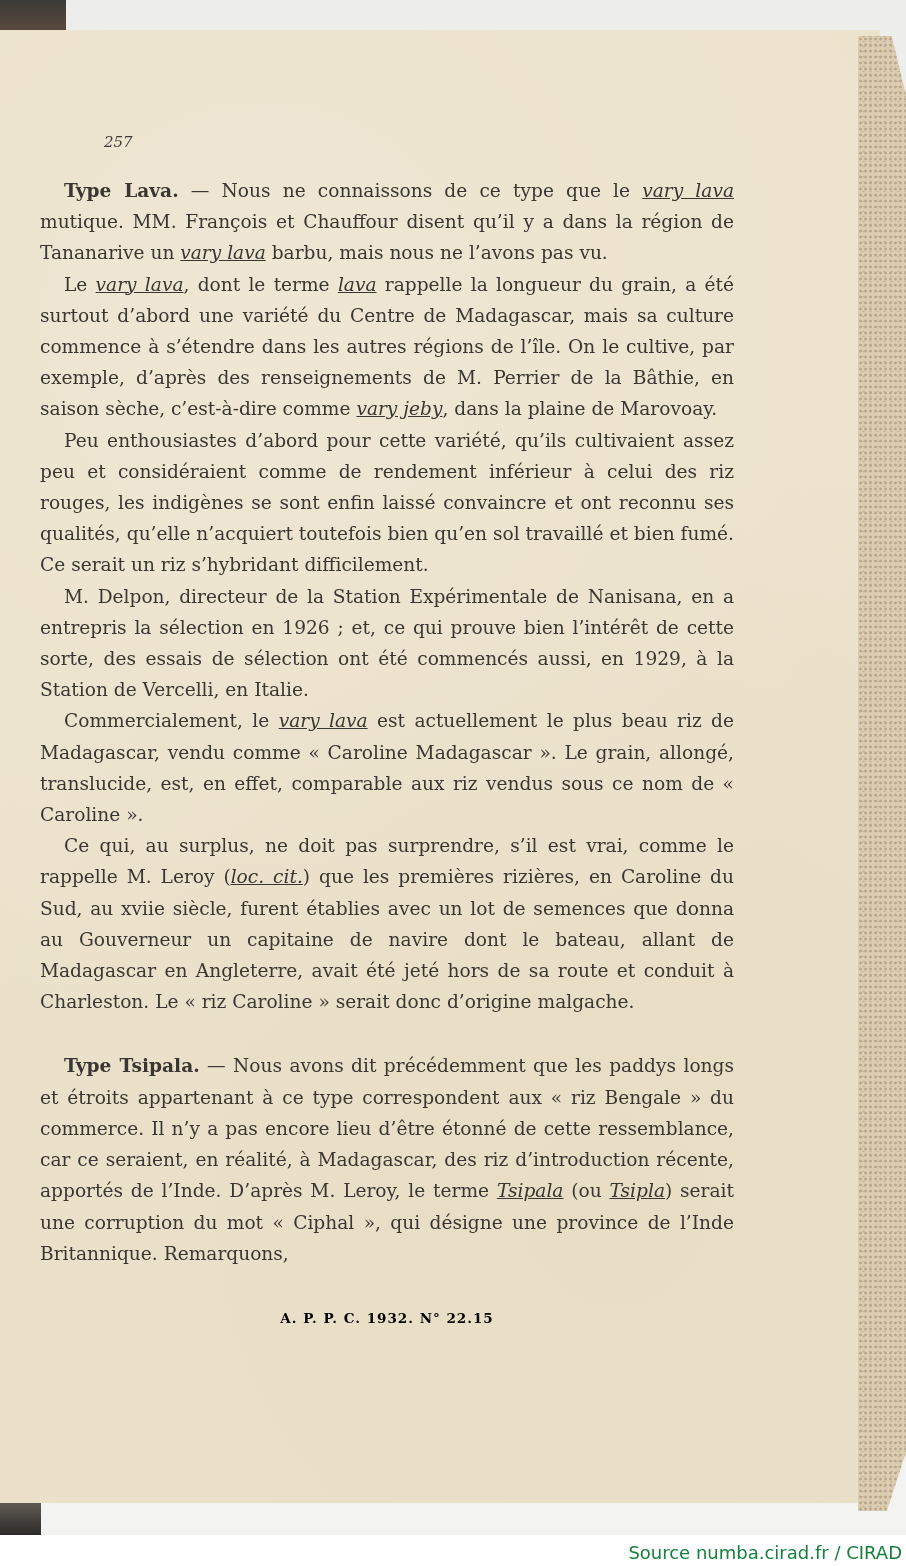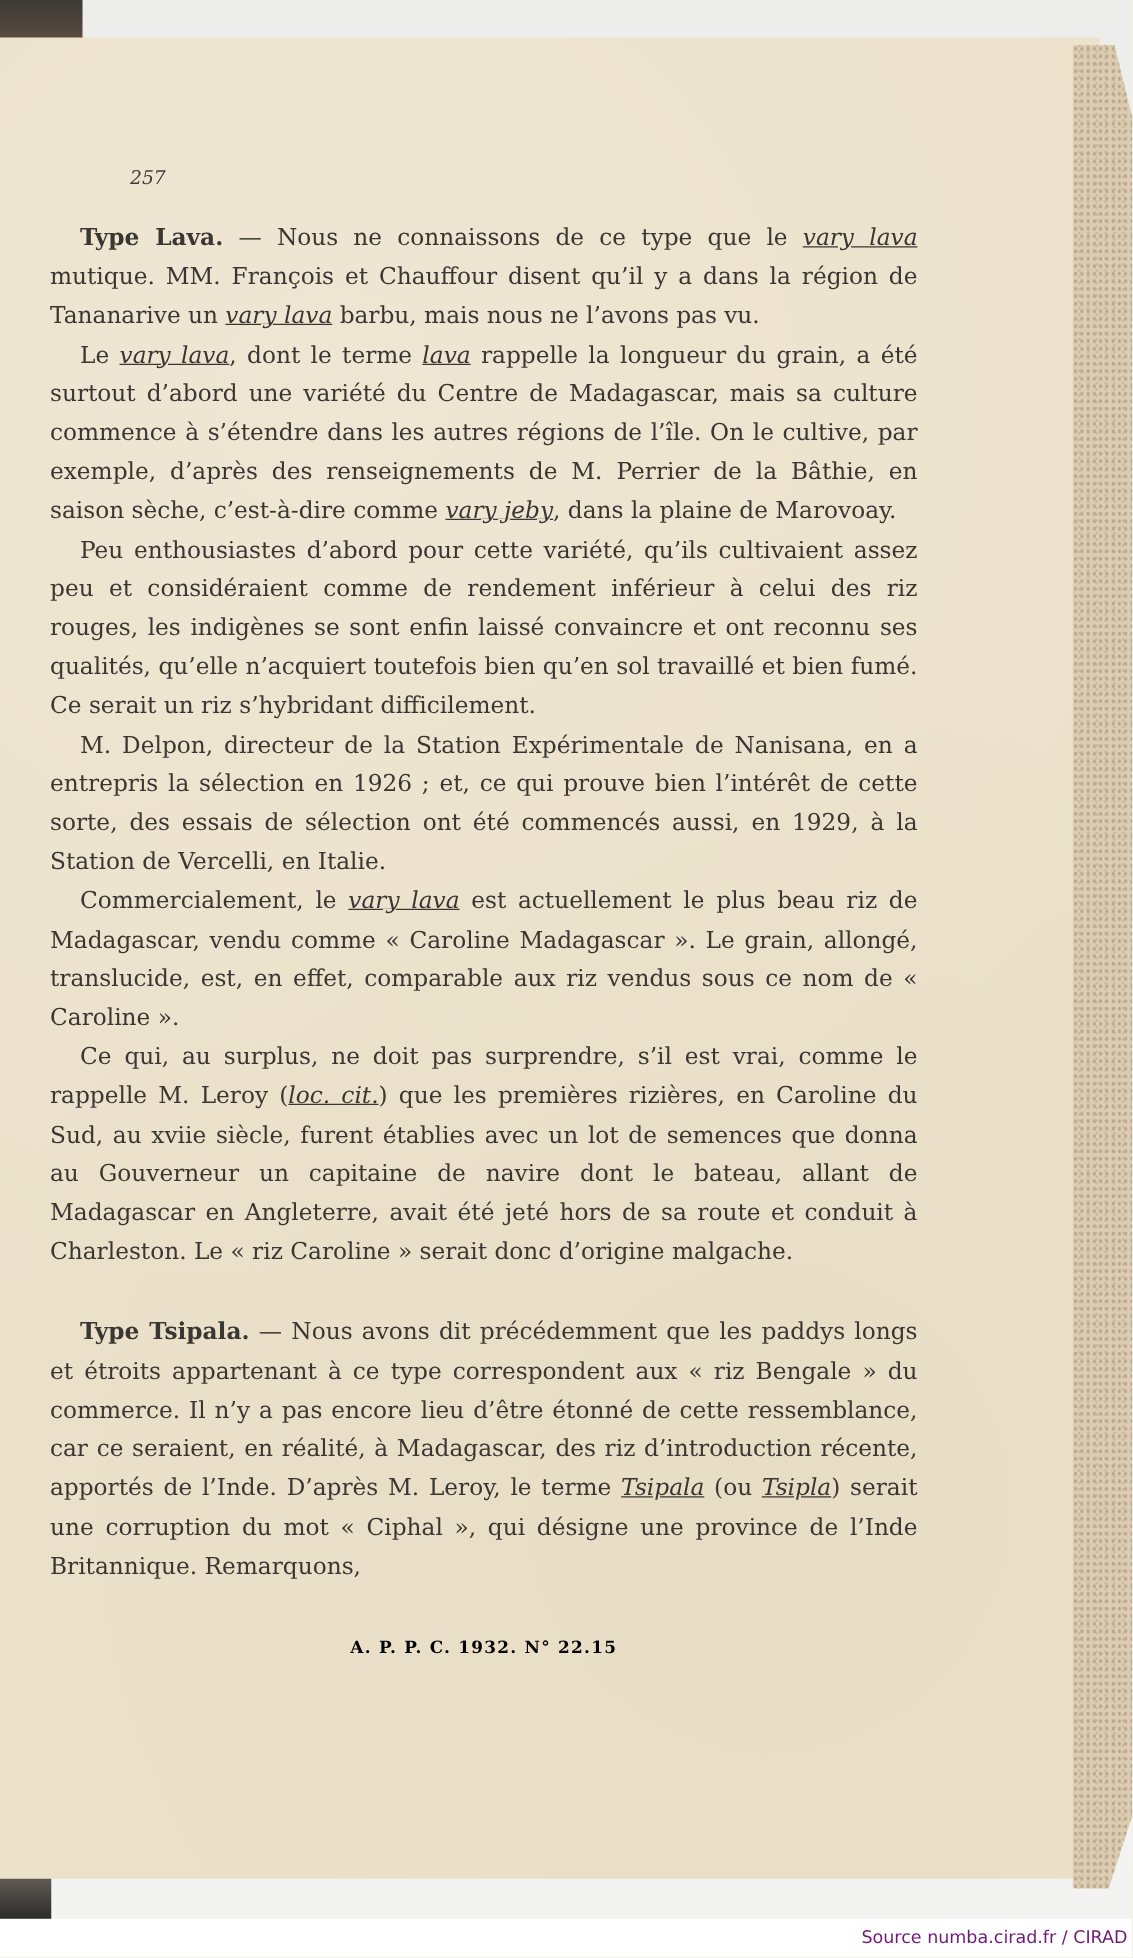--- a/index.html
+++ b/index.html
@@ -53,21 +53,21 @@
   .body-text p.gap { margin-top: 33px; }
   .body-text .lead { font-weight: bold; }
   .body-text i { font-style: italic; text-decoration: underline; }
   .footer {
     position: absolute; left: 77px; top: 1310px; width: 620px;
     color: #000000; font-size: 13.5px; letter-spacing: 1px;
     display: flex; justify-content: center; font-weight: bold;
   }
   .source {
     position: absolute; right: 4px; top: 1542px;
-    font-family: "DejaVu Sans", sans-serif; font-size: 14px; color: #701a75;
+    font-family: "DejaVu Sans", sans-serif; font-size: 18px; color: #15803d;
   }
 </style>
 </head>
 <body>
 
 <div class="scan-bg"></div>
 <div class="dark-corner-top"></div>
 <div class="dark-corner-bottom"></div>
 <div class="page"></div>
 <div class="page-edge"></div>

